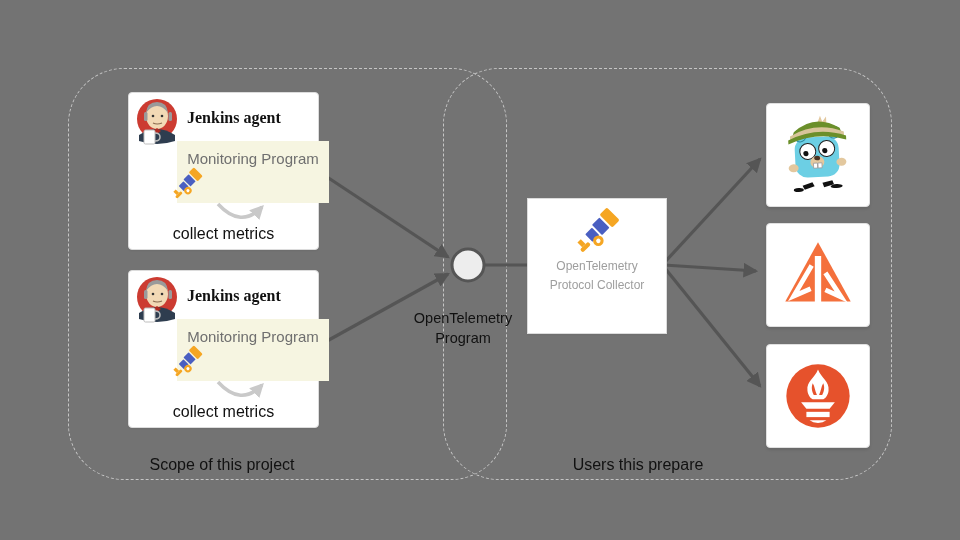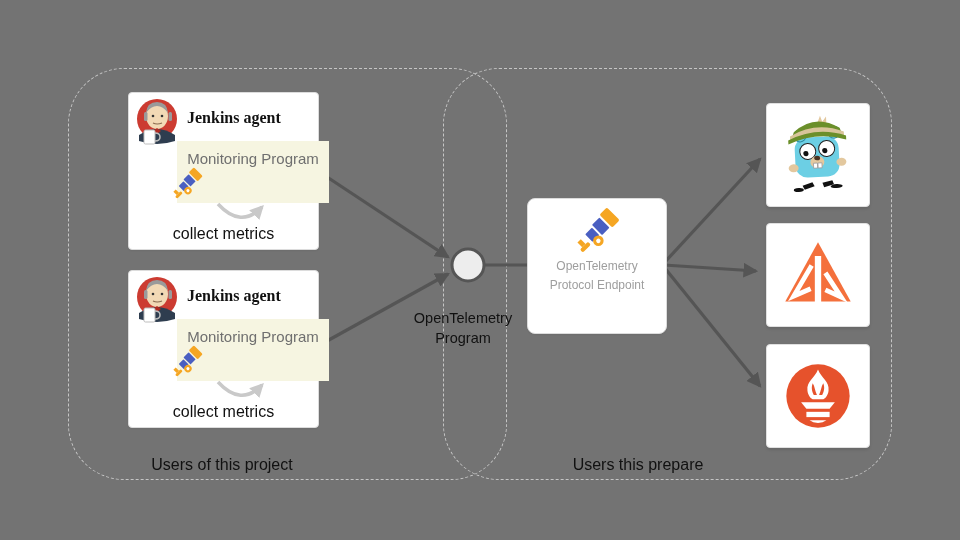--- a/index.html
+++ b/index.html
@@ -23,21 +23,21 @@
   }
   .program-box{
     position:absolute;left:48px;top:48px;width:152px;height:62px;background:#f6f5e1;
     text-align:center;font-size:15px;color:#6f6f6f;line-height:1.3;padding-top:8px;
     box-sizing:border-box;
   }
   .agent-caption{
     position:absolute;left:0;top:132px;width:100%;text-align:center;font-size:16px;color:#111;
   }
   .otlp-card{
-    left:527px;top:198px;width:138px;height:134px;border-radius:8px;
+    left:527px;top:198px;width:138px;height:134px;border-radius:0;
     box-shadow:0 1px 2px rgba(0,0,0,0.05);
   }
   .otlp-text{
     position:absolute;left:0;top:58px;width:100%;text-align:center;
     font-size:12px;line-height:1.55;color:#9e9e9e;
   }
   .backend-card{
     left:766px;width:102px;height:102px;border:1px solid #e0e0e0;
     box-shadow:0 2px 3px rgba(0,0,0,0.10);
     display:flex;align-items:center;justify-content:center;
@@ -158,21 +158,21 @@
         <circle cx="33" cy="31" r="5.5" fill="#F5A623"></circle>
         <circle cx="33" cy="31" r="2.3" fill="#ffffff"></circle>
       </g>
       <g transform="rotate(-45 11 41)">
         <rect x="8.5" y="33" width="5" height="7" fill="#F5A623"></rect>
         <rect x="5" y="40" width="12" height="4.5" rx="2" fill="#F5A623"></rect>
       </g>
     </svg>
     <div class="otlp-text">
       <div>OpenTelemetry</div>
-      <div>Protocol Endpoint</div>
+      <div>Protocol Collector</div>
     </div>
   </div>
 
   <div class="card backend-card" style="top:103px;">
     <svg width="78" height="80" viewBox="0 0 78 80">
       <g transform="rotate(-3 39 40)">
         <path d="M22,70 l10,-3 l2,4 l-10,3 Z" fill="#111"></path>
         <path d="M42,68 l10,-2 l1.5,4 l-10,2.5 Z" fill="#111"></path>
         <ellipse cx="56" cy="72" rx="6" ry="2" fill="#111"></ellipse>
         <ellipse cx="18" cy="74" rx="5" ry="2" fill="#111"></ellipse>
@@ -211,16 +211,16 @@
       <circle cx="36" cy="36" r="30" fill="#E6522C"></circle>
       <path d="M36,11 C33,19 25,22 26,31 C26.6,36 30,39 31,39 L41,39 C42,39 45.4,36 46,31 C47,22 39,19 36,11 Z" fill="#ffffff"></path>
       <path d="M31,24 C29,29 31,33 32,35 L35,35 C33,31 33,27 31,24 Z" fill="#E6522C"></path>
       <path d="M41,24 C43,29 41,33 40,35 L37,35 C39,31 39,27 41,24 Z" fill="#E6522C"></path>
       <polygon points="20,42 52,42 47,48 25,48" fill="#ffffff"></polygon>
       <rect x="25" y="51" width="22" height="5" fill="#ffffff"></rect>
       <path d="M28,59 A 11 8 0 0 0 44,59 Z" fill="#ffffff"></path>
     </svg>
   </div>
 
-  <div class="region-label" style="left:122px;top:456px;width:200px;">Users of this project</div>
+  <div class="region-label" style="left:122px;top:456px;width:200px;">Scope of this project</div>
   <div class="region-label" style="left:538px;top:456px;width:200px;">Users this prepare</div>
 
 </div>
 
 </body></html>

